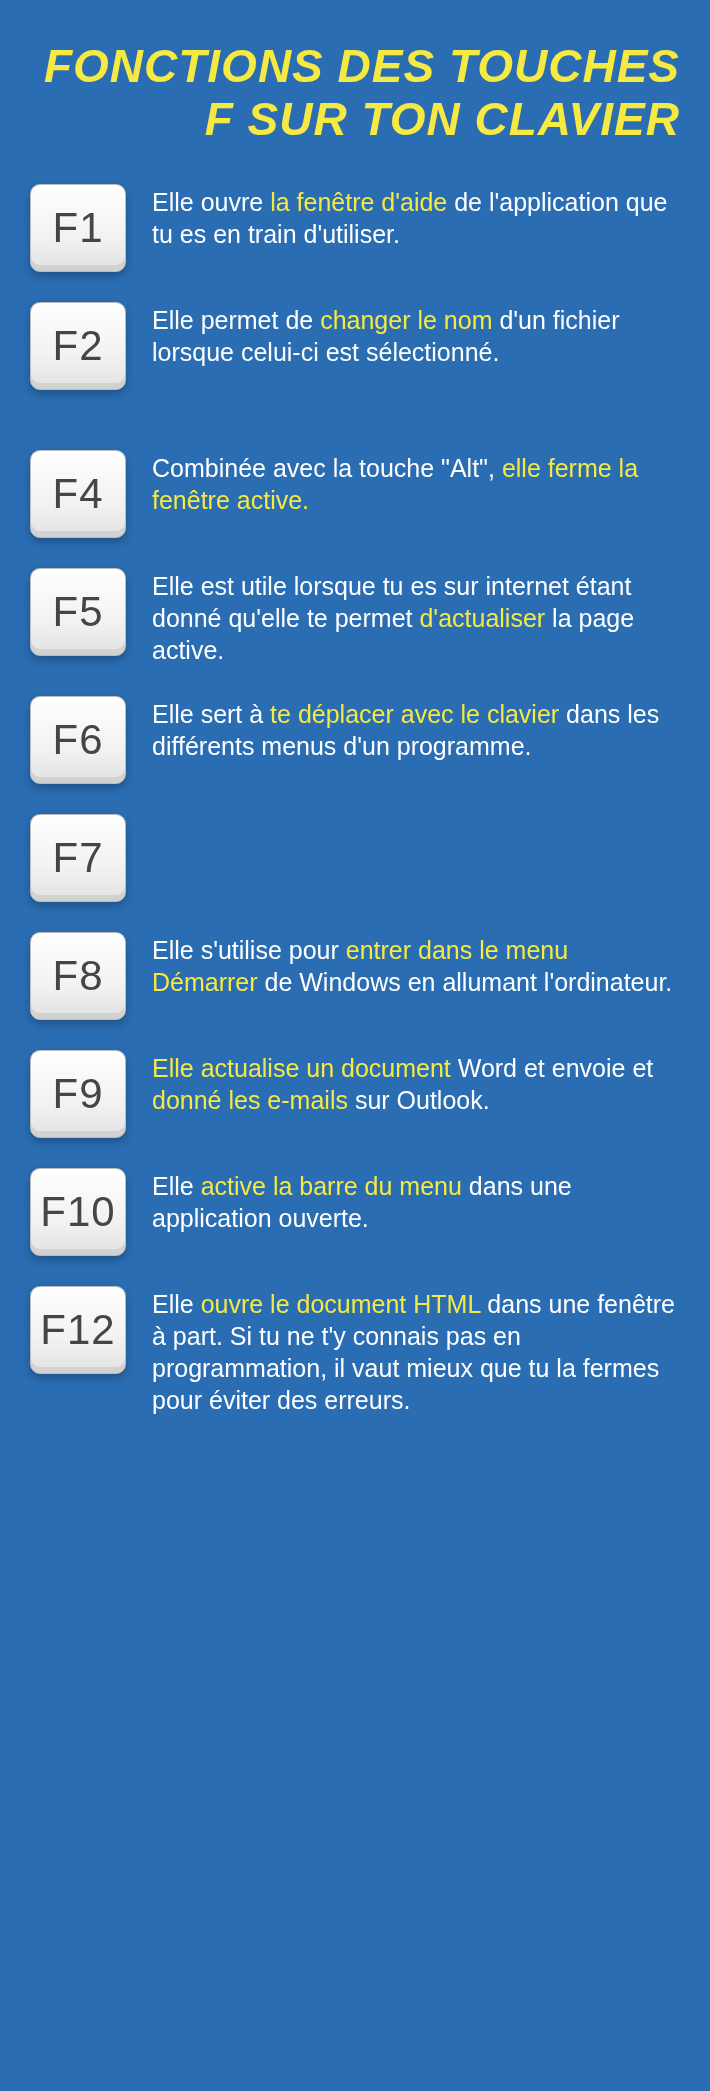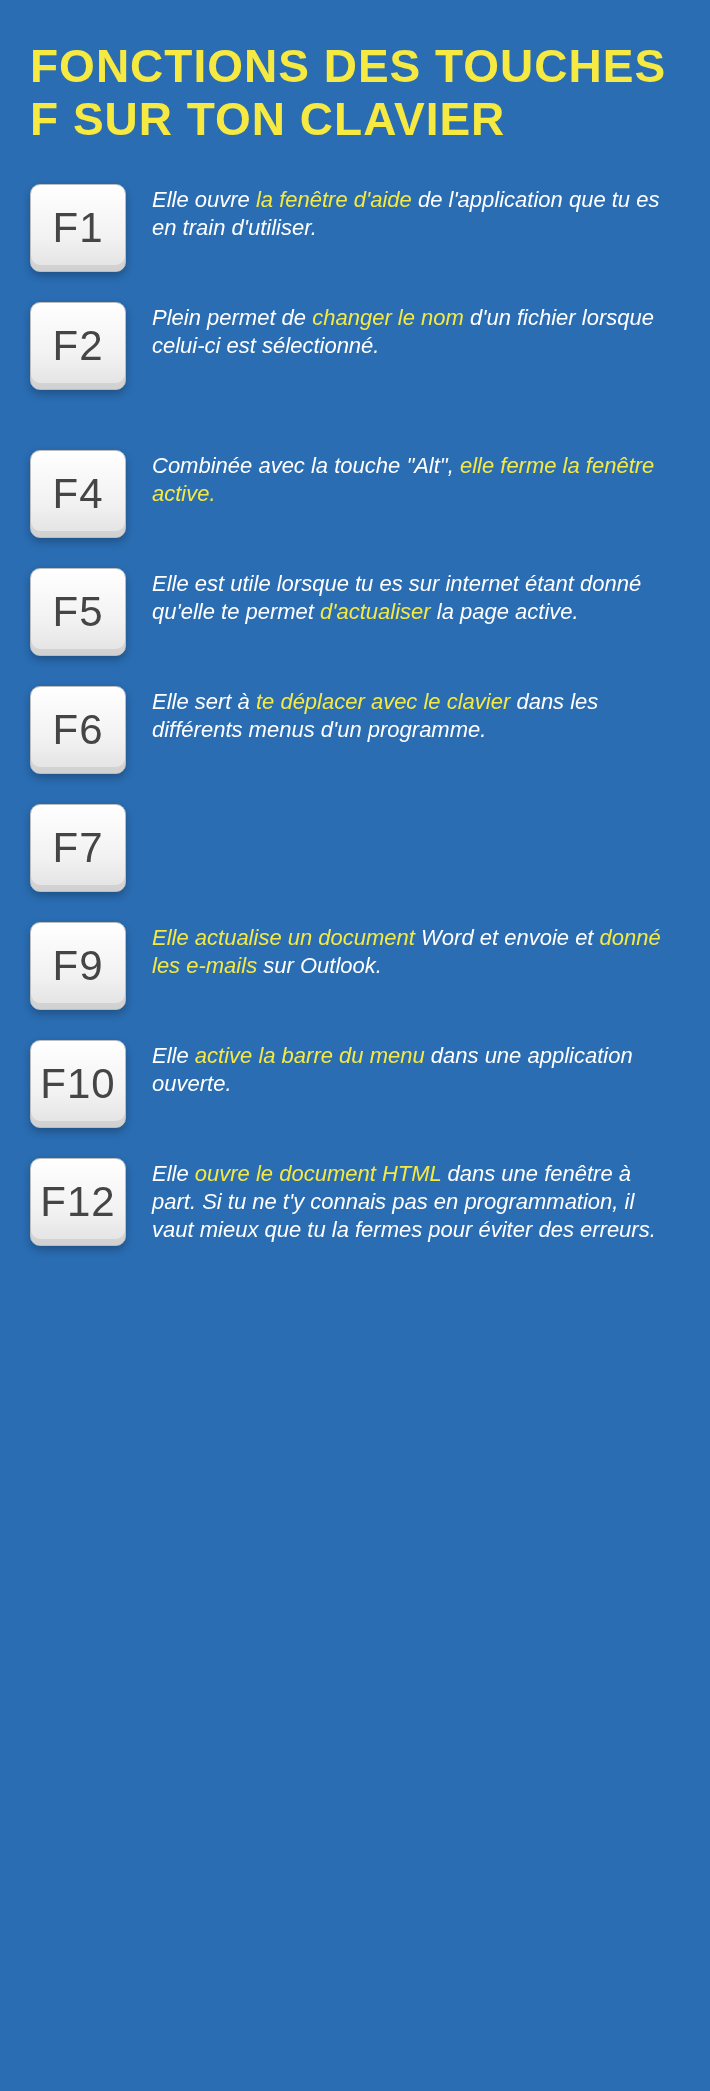--- a/index.html
+++ b/index.html
@@ -6,24 +6,25 @@
   body {
     width: 710px;
     background: #2a6db3;
     font-family: "Helvetica Neue", Arial, sans-serif;
     padding: 40px 30px 60px 30px;
   }
   .title {
     color: #f5e942;
     font-size: 46px;
     font-weight: 700;
-    text-align: left;
+    text-align: right;
     line-height: 1.15;
     letter-spacing: 1px;
     margin-bottom: 38px;
+    font-style: italic;
   }
   .row {
     display: flex;
     align-items: flex-start;
     margin-bottom: 30px;
   }
   .key {
     flex: 0 0 96px;
     height: 88px;
     background: linear-gradient(180deg, #ffffff 0%, #f2f2f2 60%, #e2e2e2 100%);
@@ -40,44 +41,43 @@
   }
   .key span {
     color: #454545;
     font-size: 42px;
     font-weight: 400;
     letter-spacing: 1px;
   }
   .desc {
     flex: 1;
     color: #ffffff;
-    font-size: 22px;
+    font-size: 25px;
     line-height: 1.28;
     padding-top: 2px;
-    font-style: italic;
   }
   .hl { color: #f5e942; }
 </style>
 </head>
 <body>
 
 <h1 class="title">FONCTIONS DES TOUCHES F SUR TON CLAVIER</h1>
 
 <div id="rows">
     <div class="row">
       <div class="key">
         <span>F1</span>
       </div>
       <div class="desc"><span>Elle ouvre </span><span class="hl">la fenêtre d'aide</span><span> de l'application que tu es en train d'utiliser.</span></div>
     </div>
     <div class="row">
       <div class="key">
         <span>F2</span>
       </div>
-      <div class="desc"><span>Plein permet de </span><span class="hl">changer le nom</span><span> d'un fichier lorsque celui-ci est sélectionné.</span></div>
+      <div class="desc"><span>Elle permet de </span><span class="hl">changer le nom</span><span> d'un fichier lorsque celui-ci est sélectionné.</span></div>
     </div>
     <div class="row">
     </div>
     <div class="row">
       <div class="key">
         <span>F4</span>
       </div>
       <div class="desc"><span>Combinée avec la touche "Alt", </span><span class="hl">elle ferme la fenêtre active.</span></div>
     </div>
     <div class="row">
@@ -92,20 +92,26 @@
       </div>
       <div class="desc"><span>Elle sert à </span><span class="hl">te déplacer avec le clavier</span><span> dans les différents menus d'un programme.</span></div>
     </div>
     <div class="row">
       <div class="key">
         <span>F7</span>
       </div>
     </div>
     <div class="row">
       <div class="key">
+        <span>F8</span>
+      </div>
+      <div class="desc"><span>Elle s'utilise pour </span><span class="hl">entrer dans le menu Démarrer</span><span> de Windows en allumant l'ordinateur.</span></div>
+    </div>
+    <div class="row">
+      <div class="key">
         <span>F9</span>
       </div>
       <div class="desc"><span class="hl">Elle actualise un document</span><span> Word et envoie et </span><span class="hl">donné les e-mails</span><span> sur Outlook.</span></div>
     </div>
     <div class="row">
       <div class="key">
         <span>F10</span>
       </div>
       <div class="desc"><span>Elle </span><span class="hl">active la barre du menu</span><span> dans une application ouverte.</span><br></div>
     </div>

